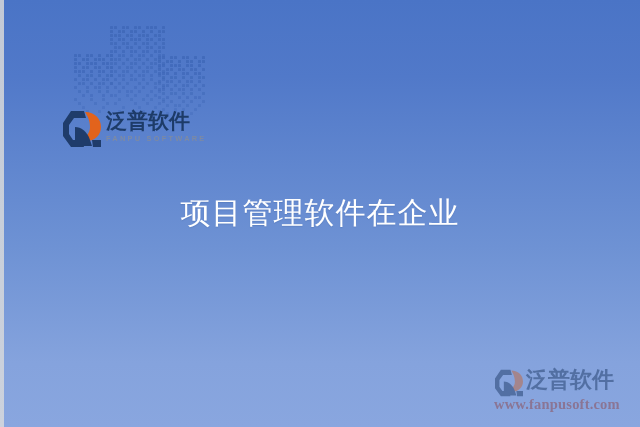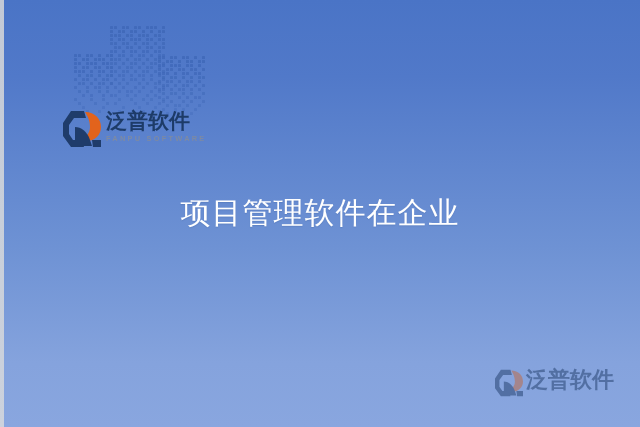--- a/index.html
+++ b/index.html
@@ -506,15 +506,16 @@
   <div id="watermark">
     <div id="wm-mark">
       <svg viewBox="0 0 40 38" width="30" height="28" xmlns="http://www.w3.org/2000/svg">
         <path d="M22 1 L9 1 L1 13 L1 26 L9 37 L22 37 L20 30 L11 30 L7 24 L7 15 L12 8 L24 8 Z" fill="#23406e"></path>
         <path d="M23 2 C33 2 39 9 39 17 C39 25 33 31 24 31 L17 31 C24 28 28 23 28 17 C28 10 25 5 23 2 Z" fill="#c06a43"></path>
         <path d="M13 17 C19 17 25 21 28 30 L30 36 L13 36 Z" fill="#23406e"></path>
         <path d="M30 30 L39 30 L39 37 L31 37 Z" fill="#23406e"></path>
       </svg>
     </div>
     <div id="wm-cn">泛普软件</div>
+    <div id="wm-url">www.fanpusoft.com</div>
   </div>
 
 </div>
 
 </body></html>

